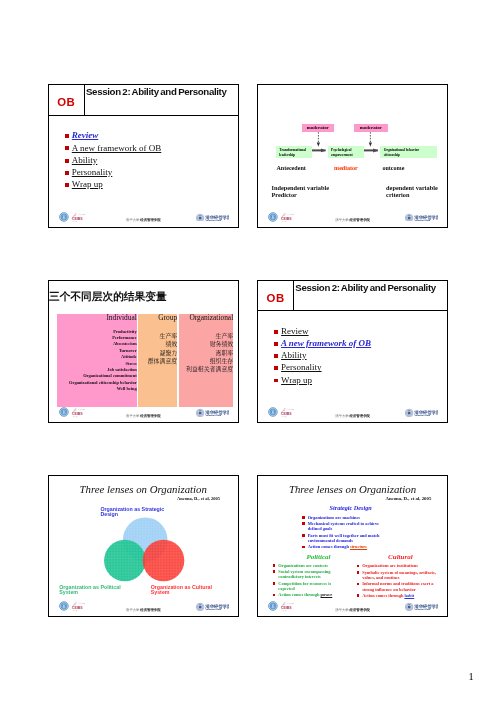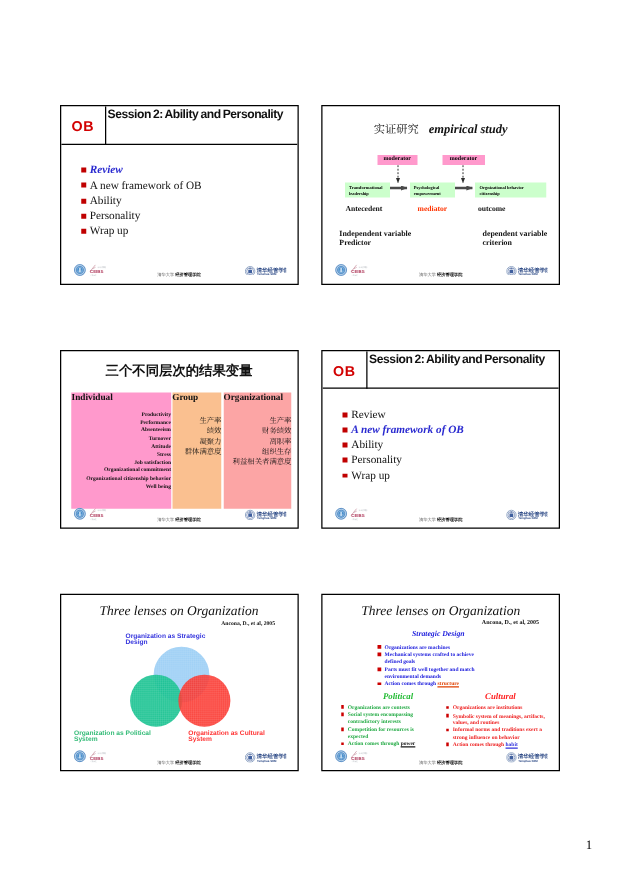--- a/index.html
+++ b/index.html
@@ -10,44 +10,44 @@
 ul{margin:0;padding:0;}
 
 
 .obhdr{position:absolute;left:0;top:0;width:100%;height:30.5px;border-bottom:1.3px solid #000;box-sizing:border-box;}
 .obhdr .ob{position:absolute;left:8.2px;top:11px;color:#d20000;font-family:"Liberation Sans",sans-serif;font-weight:bold;font-size:11.4px;letter-spacing:0.55px;}
 .obhdr .vdiv{position:absolute;left:34.8px;top:0;width:1.3px;height:30.5px;background:#000;}
 .obhdr .ttl{position:absolute;left:37.0px;top:1px;font-family:"Liberation Sans",sans-serif;font-weight:bold;font-size:9.7px;color:#111;letter-spacing:-0.35px;word-spacing:-0.7px;white-space:nowrap;}
 .oblist{position:absolute;left:16.2px;top:46px;}
 .oblist li{list-style:none;position:relative;margin:0;height:12.2px;font-size:9.0px;color:#111;white-space:nowrap;}
 .oblist li .bl{position:absolute;left:0;top:3.3px;width:3.9px;height:3.9px;background:#c00000;}
-.oblist li .tx{position:absolute;left:6.6px;top:-0.6px;}
+.oblist li .tx{position:absolute;left:6.6px;top:-0.6px;text-decoration:underline;}
 .oblist li.hl .tx{color:#2a2ad0;font-weight:bold;font-style:italic;}
 
 
 .foot{position:absolute;left:0;bottom:1.5px;width:100%;height:18px;}
 .foot .lgl{position:absolute;left:9.5px;bottom:-1.3px;}
 .foot .lgr{position:absolute;right:8.8px;bottom:-0.1px;}
 .foot .cen{position:absolute;left:50%;transform:translateX(-50%);bottom:2.6px;font-size:3.4px;white-space:nowrap;color:#666;}
 .foot .cen b{color:#000;}
 
 
 .s2 .ttl{position:absolute;left:0;top:11.4px;width:100%;text-align:center;font-size:10.0px;color:#111;}
 .s2 .ttl .cn{font-family:"Noto Serif CJK SC","Liberation Serif",serif;font-size:9.0px;}
 .s2 .ttl .en{font-style:italic;font-weight:bold;margin-left:8px;}
 .s2 .mod{position:absolute;background:#ff99cc;font-family:"Liberation Serif",serif;font-weight:bold;font-size:4.8px;color:#000;text-align:center;line-height:8.6px;height:8.6px;}
 .s2 .gbox{position:absolute;background:#ccffcc;font-family:"Liberation Serif",serif;font-weight:bold;font-size:3.55px;color:#000;padding:2.4px 2px 0 3.2px;box-sizing:border-box;line-height:4.6px;}
 .s2 .role{position:absolute;font-size:6.1px;font-weight:bold;color:#111;}
 .s2 .role.m{color:#ff3300;}
 .s2 .note{position:absolute;font-size:6.3px;color:#111;line-height:6.9px;font-weight:bold;}
 
 
-.s3 .ttl{position:absolute;left:0;top:9.8px;width:100%;text-align:center;font-size:10.7px;font-weight:bold;color:#111;font-family:Liberation Sans, sans-serif;}
+.s3 .ttl{position:absolute;left:0;top:9.8px;width:100%;text-align:left;font-size:10.7px;font-weight:bold;color:#111;font-family:Liberation Sans, sans-serif;}
 .s3 .col{position:absolute;top:31.5px;height:78px;box-sizing:border-box;}
-.s3 .col .h{text-align:left;font-weight:bold;font-size:7.4px;color:#111;padding-top:0px;line-height:7.6px;}
+.s3 .col .h{text-align:right;font-weight:normal;font-size:7.4px;color:#111;padding-top:0px;line-height:7.6px;}
 .s3 .col .items{margin-top:7.6px;text-align:right;font-size:4.45px;font-weight:bold;color:#111;line-height:6.35px;}
 .s3 .col .items.cn{font-size:5.9px;font-weight:normal;line-height:8.2px;font-family:"Noto Serif CJK SC","Liberation Serif",serif;margin-top:11px;}
 
 
 .s5 .ttl{position:absolute;left:0;top:7.9px;width:100%;text-align:center;font-size:10.8px;font-style:italic;color:#111;}
 .s5 .sub{position:absolute;right:17.5px;top:20.5px;font-size:4.5px;font-weight:bold;color:#111;}
 .s5 .lab{position:absolute;font-family:"Liberation Sans",sans-serif;font-weight:bold;font-size:5.3px;line-height:5.0px;}
 
 
 .s6 .ttl{position:absolute;left:0;top:7.9px;width:100%;text-align:center;font-size:10.8px;font-style:italic;color:#111;}
@@ -115,21 +115,20 @@
           <path d="M2.6 6.7 h3.0 v2.8 h-3.0 z" fill="#3f5f9e"></path>
           <path d="M3.1 5.8 h2.0 M4.1 5.2 v1.3" stroke="#44619c" stroke-width="0.45"></path>
           <text x="9.3" y="8.5" font-family="Liberation Sans, sans-serif" font-size="4.4" font-weight="bold" fill="#2d4a86">清华经管学院</text>
           <text x="9.5" y="11.3" font-family="Liberation Sans, sans-serif" font-size="2.3" font-weight="bold" fill="#2d4a86">Tsinghua SEM</text>
         </svg>
       </div>
     </div>
   </div>
 
   <div class="slide s2" style="left:257.3px;top:84.0px;width:190.5px;height:143.5px;">
-    <div class="ttl"><span class="cn">实证研究</span><span class="en">empirical study</span></div>
 
     <div class="mod" style="left:43.3px;top:38.6px;width:32.4px;">moderator</div>
     <div class="mod" style="left:95.7px;top:38.6px;width:33.6px;">moderator</div>
 
     <svg class="arrows" style="position:absolute;left:0;top:0;" width="190.5" height="143.5" viewBox="0 0 190.5 143.5">
       <defs>
         <marker id="ah" markerWidth="4" markerHeight="4" refX="2.4" refY="1.0" orient="auto">
             <path d="M0,0 L2.6,1.0 L0,2.0 z" fill="#4a4a4a"></path>
           </marker>
         <marker id="ahd" markerWidth="7" markerHeight="7" refX="5.0" refY="2.0" orient="auto">

